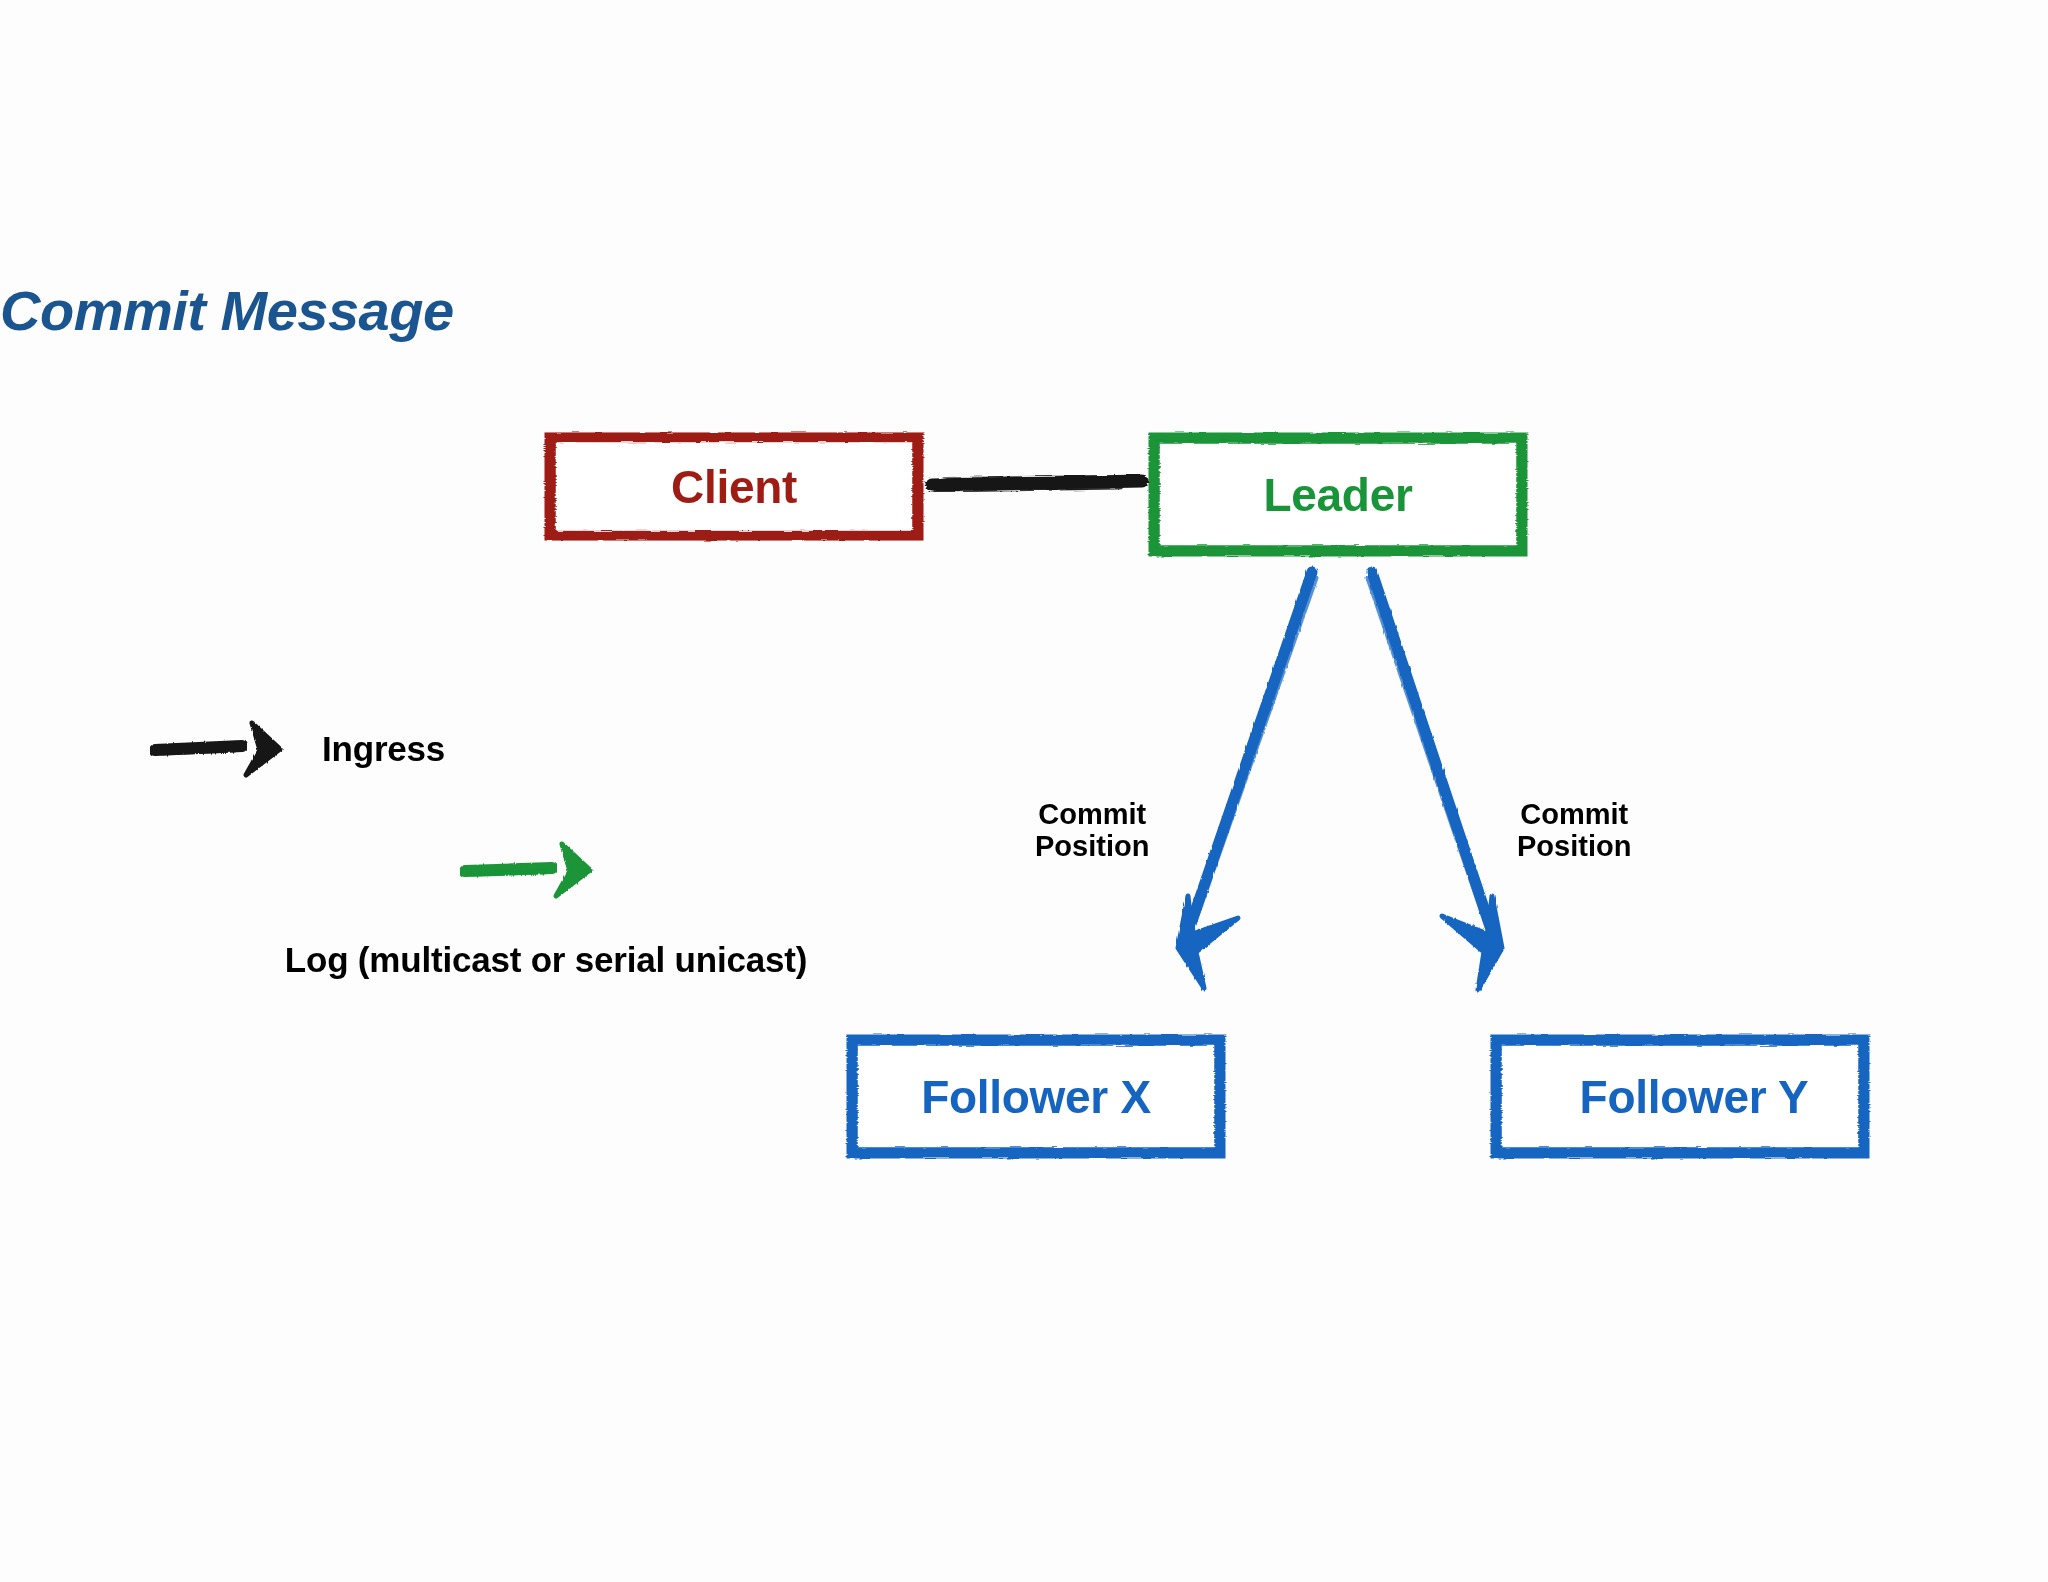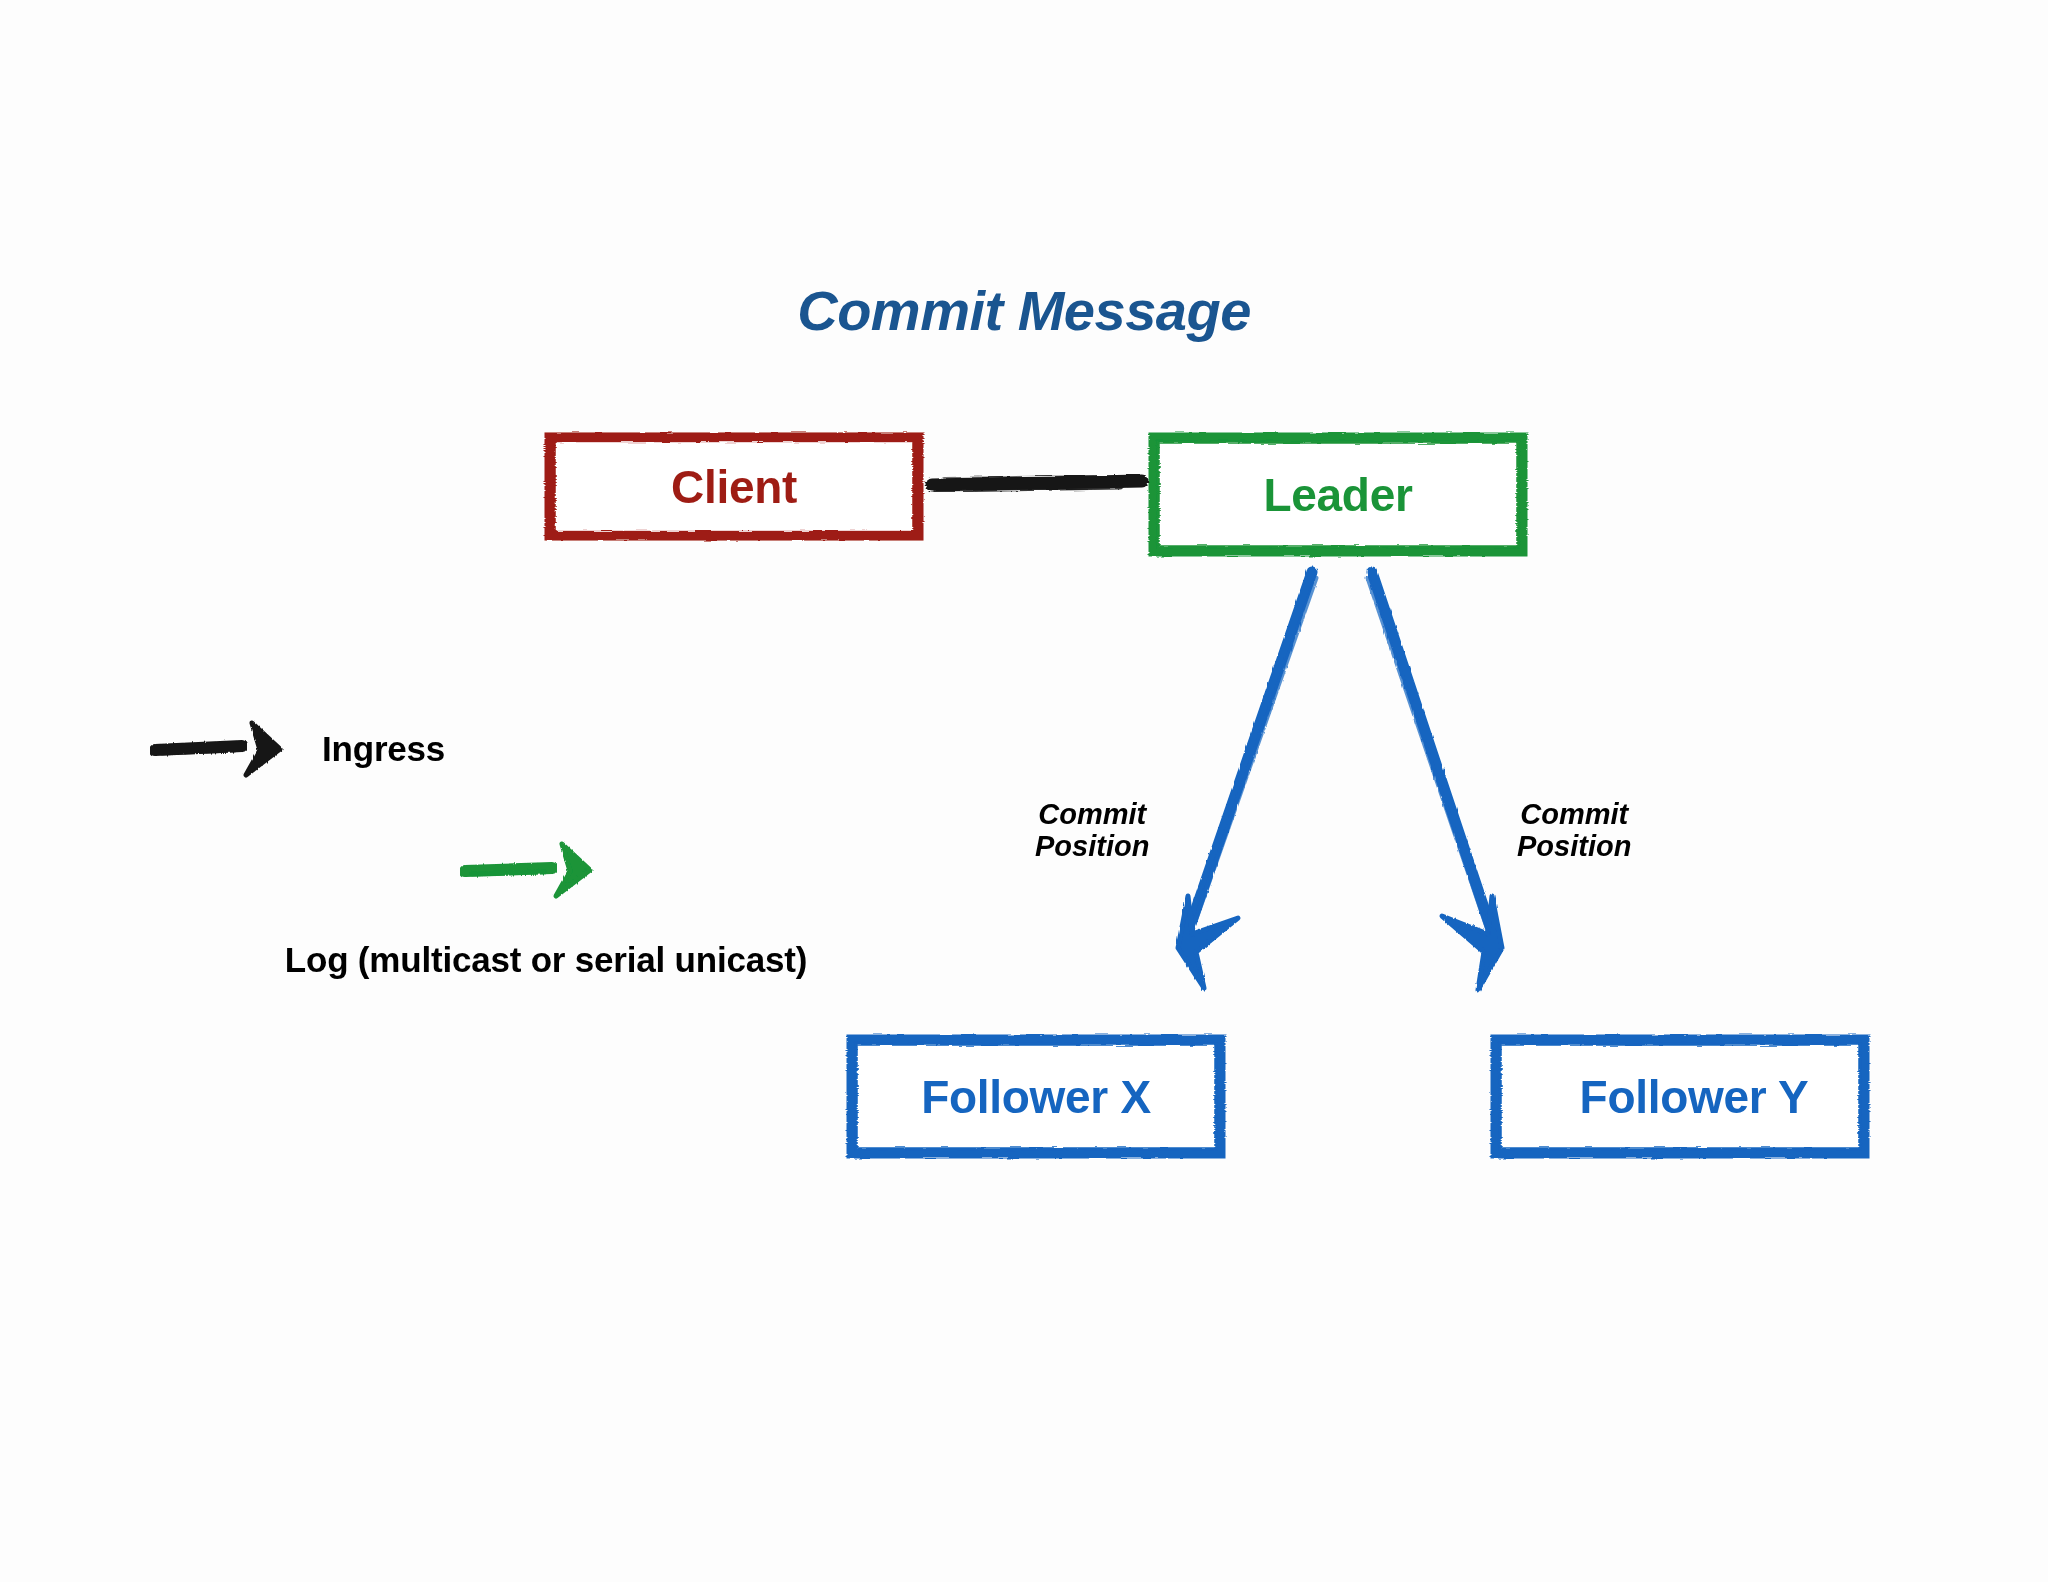--- a/index.html
+++ b/index.html
@@ -15,21 +15,20 @@
     overflow: hidden;
     font-family: "Liberation Sans", sans-serif;
   }
 
   
   #diagram-title {
     position: absolute;
     left: 0;
     top: 278px;
     width: 2048px;
-    text-align: center;
     font-size: 56px;
     font-weight: bold;
     font-style: italic;
     color: #1a5590;
     letter-spacing: -0.5px;
     white-space: nowrap;
   }
 
   
   .node {
@@ -76,21 +75,20 @@
   
   .edge-label {
     position: absolute;
     font-size: 29px;
     font-weight: bold;
     color: #000000;
     line-height: 1.12;
     text-align: center;
     white-space: nowrap;
     z-index: 4;
-    font-style: italic;
   }
   #edge-label-left  { left: 1035px; top: 798px; }
   #edge-label-right { left: 1517px; top: 798px; }
 
   
   #legend {
     position: absolute;
     left: 150px;
     top: 718px;
     width: 760px;

